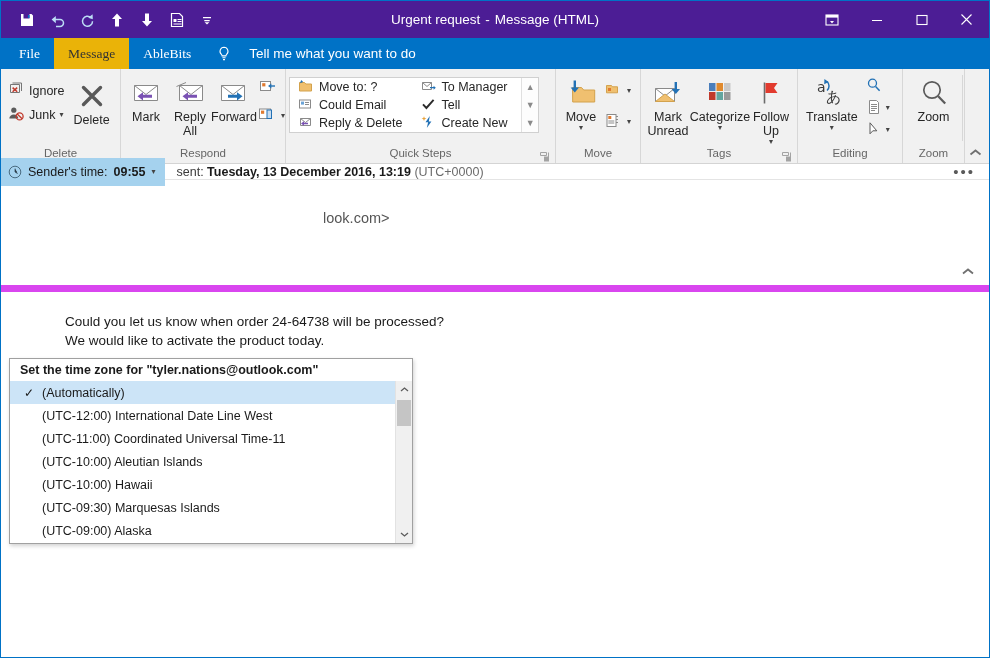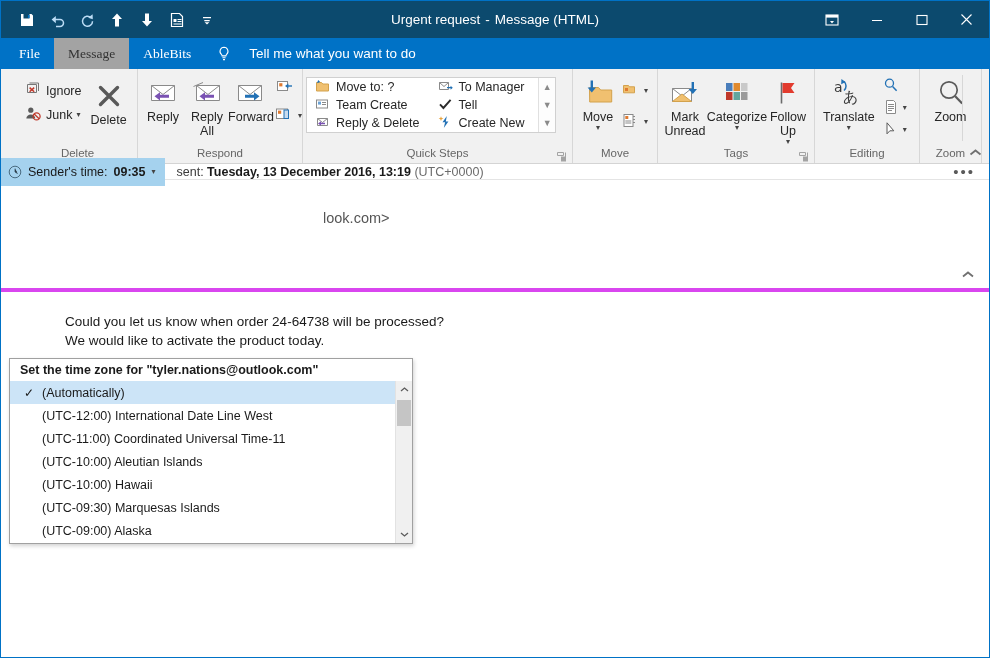--- a/index.html
+++ b/index.html
@@ -14,21 +14,21 @@
     width: 990px; height: 658px;
     border: 1px solid #0072c6;
     background: #ffffff;
     overflow: hidden;
   }
 
   
   .titlebar {
     position: relative;
     height: 37px;
-    background: #0c4a6e;
+    background: #4c1d95;
     display: flex; align-items: center;
   }
   .qat { display: flex; align-items: center; padding-left: 12px; gap: 2px; }
   .qat-btn {
     width: 28px; height: 28px;
     display: flex; align-items: center; justify-content: center;
     color: #ffffff;
   }
   .qat-btn svg { display:block; }
   .title-text {
@@ -49,21 +49,21 @@
     height: 31px; background: #0072c6;
     display: flex; align-items: flex-end; padding-left: 4px;
     position: relative;
   }
   .tab {
     height: 31px; padding: 0 14px;
     display: flex; align-items: center;
     color: #ffffff; font-size: 13.5px; font-family: Liberation Serif, serif;
   }
   .tab.active {
-    background: #a3a3a3; color: #333333;
+    background: #eab308; color: #333333;
   }
   .tellme {
     display: flex; align-items: center; gap: 18px;
     color: #ffffff; font-size: 13.5px; padding: 0 12px; height: 31px;
   }
   .bulb { width: 14px; height: 15px; }
 
   
   .ribbon {
     position: relative;
@@ -155,21 +155,21 @@
   .sent-line { padding-left: 12px; color: #3a3a3a; }
   .sent-line b { color: #1a1a1a; }
   .sent-line .utc { color: #6b6b6b; }
   .dots {
     position: absolute; right: 14px; top: 50%; transform: translateY(-50%);
     letter-spacing: 2px; color: #5a5a5a; font-size: 15px; line-height: 10px;
   }
 
   .headerblock {
     position: relative; height: 112px;
-    border-bottom: 4px solid #d946ef;
+    border-bottom: 7px solid #d946ef;
     text-align: right;
   }
   .from-email {
     position: absolute; left: 322px; top: 30px;
     font-size: 14.5px; color: #555555;
   }
   .header-chevron {
     position: absolute; right: 14px; bottom: 6px;
     color: #707070; font-size: 12px;
   }
@@ -316,21 +316,21 @@
             <path fill="none" stroke="#fff" stroke-width="1.1" d="M7 1.3a4 4 0 0 1 2.6 7c-.5.5-.7 1-.7 1.6H5.1c0-.6-.2-1.1-.7-1.6A4 4 0 0 1 7 1.3z"></path>
             <path stroke="#fff" stroke-width="1.1" d="M5.4 11.8h3.2M6 13.6h2"></path>
           </svg>
       </span>
       <span>Tell me what you want to do</span>
     </div>
   </div>
 
   <div class="ribbon">
 
-    <div class="rgroup" style="width:120px;margin-left:17px;">
+    <div class="rgroup" style="width:120px;">
       <div class="rgroup-body">
         <div style="display:flex;flex-direction:column;justify-content:center;padding-top:6px;">
           <div class="smallbtn">
             <span>
               <svg width="17" height="15" viewBox="0 0 17 15">
                   <path fill="none" stroke="#767676" stroke-width="1" d="M2.5 2.5h9v8h-9z"></path>
                   <path fill="none" stroke="#767676" stroke-width="1" d="M4.5 1h9v8"></path>
                   <path stroke="#c0392b" stroke-width="1.5" d="M4.6 5.6 9.2 9.8M9.2 5.6 4.6 9.8"></path>
                 </svg>
             </span>
@@ -364,21 +364,21 @@
     <div class="rgroup" style="width:165px;">
       <div class="rgroup-body">
         <div class="bigbtn">
           <span class="ico">
             <svg width="32" height="26" viewBox="0 0 32 26">
                 <path fill="#fff" stroke="#8a8a8a" stroke-width="1" d="M4.5 5.5h23v15h-23z"></path>
                 <path fill="none" stroke="#8a8a8a" stroke-width="1" d="m4.5 5.5 11.5 9 11.5-9"></path>
                 <path fill="#7a52b3" d="M13 17.8h9v-3h-9v-2.6l-5.5 4.1 5.5 4.1z"></path>
               </svg>
           </span>
-          <span>Reply</span>
+          <span>Mark</span>
         </div>
         <div class="bigbtn" style="max-width:44px;">
           <span class="ico">
             <svg width="32" height="26" viewBox="0 0 32 26">
                 <path fill="none" stroke="#8a8a8a" stroke-width="1" d="M2.5 6.5 12 2.5"></path>
                 <path fill="#fff" stroke="#8a8a8a" stroke-width="1" d="M5.5 5.5h23v15h-23z"></path>
                 <path fill="none" stroke="#8a8a8a" stroke-width="1" d="m5.5 5.5 11.5 9 11.5-9"></path>
                 <path fill="#7a52b3" d="M14 17.8h9v-3h-9v-2.6l-5.5 4.1 5.5 4.1z"></path>
               </svg>
           </span>
@@ -434,21 +434,21 @@
               <span>Move to: ?</span>
             </div>
             <div class="qsitem">
               <span>
                 <svg width="15" height="14" viewBox="0 0 15 14">
                     <rect x="1.5" y="3" width="11" height="8" fill="#fff" stroke="#8a8a8a"></rect>
                     <rect x="3" y="4.6" width="3" height="3" fill="#6ba3d6"></rect>
                     <path stroke="#8a8a8a" d="M7 5.5h4M7 7.5h4"></path>
                   </svg>
               </span>
-              <span>Team Create</span>
+              <span>Could Email</span>
             </div>
             <div class="qsitem">
               <span>
                 <svg width="15" height="14" viewBox="0 0 15 14">
                     <path fill="#fff" stroke="#8a8a8a" d="M2.5 3.5h10v7h-10z"></path>
                     <path fill="none" stroke="#8a8a8a" d="m2.5 3.5 5 4 5-4"></path>
                     <path fill="#7a52b3" d="M6 9.3h4v-1.6H6V6.3L3 8.5l3 2.2z"></path>
                   </svg>
               </span>
               <span>Reply &amp; Delete</span>
@@ -662,21 +662,21 @@
 
     <div class="infobar">
       <div class="sendertime">
         <span class="clock">
           <svg width="14" height="14" viewBox="0 0 14 14">
               <circle cx="7" cy="7" r="5.8" fill="none" stroke="#4a6b80" stroke-width="1"></circle>
               <path stroke="#4a6b80" stroke-width="1" d="M7 3.6V7l2.6 1.6"></path>
             </svg>
         </span>
         <span>Sender's time:</span>
-        <b>09:35</b>
+        <b>09:55</b>
         <span class="caret">▾</span>
       </div>
       <div class="sent-line">
         <span>sent:</span>
         <b>Tuesday, 13 December 2016, 13:19</b>
         <span class="utc">(UTC+0000)</span>
       </div>
       <div class="dots">•••</div>
     </div>
 

